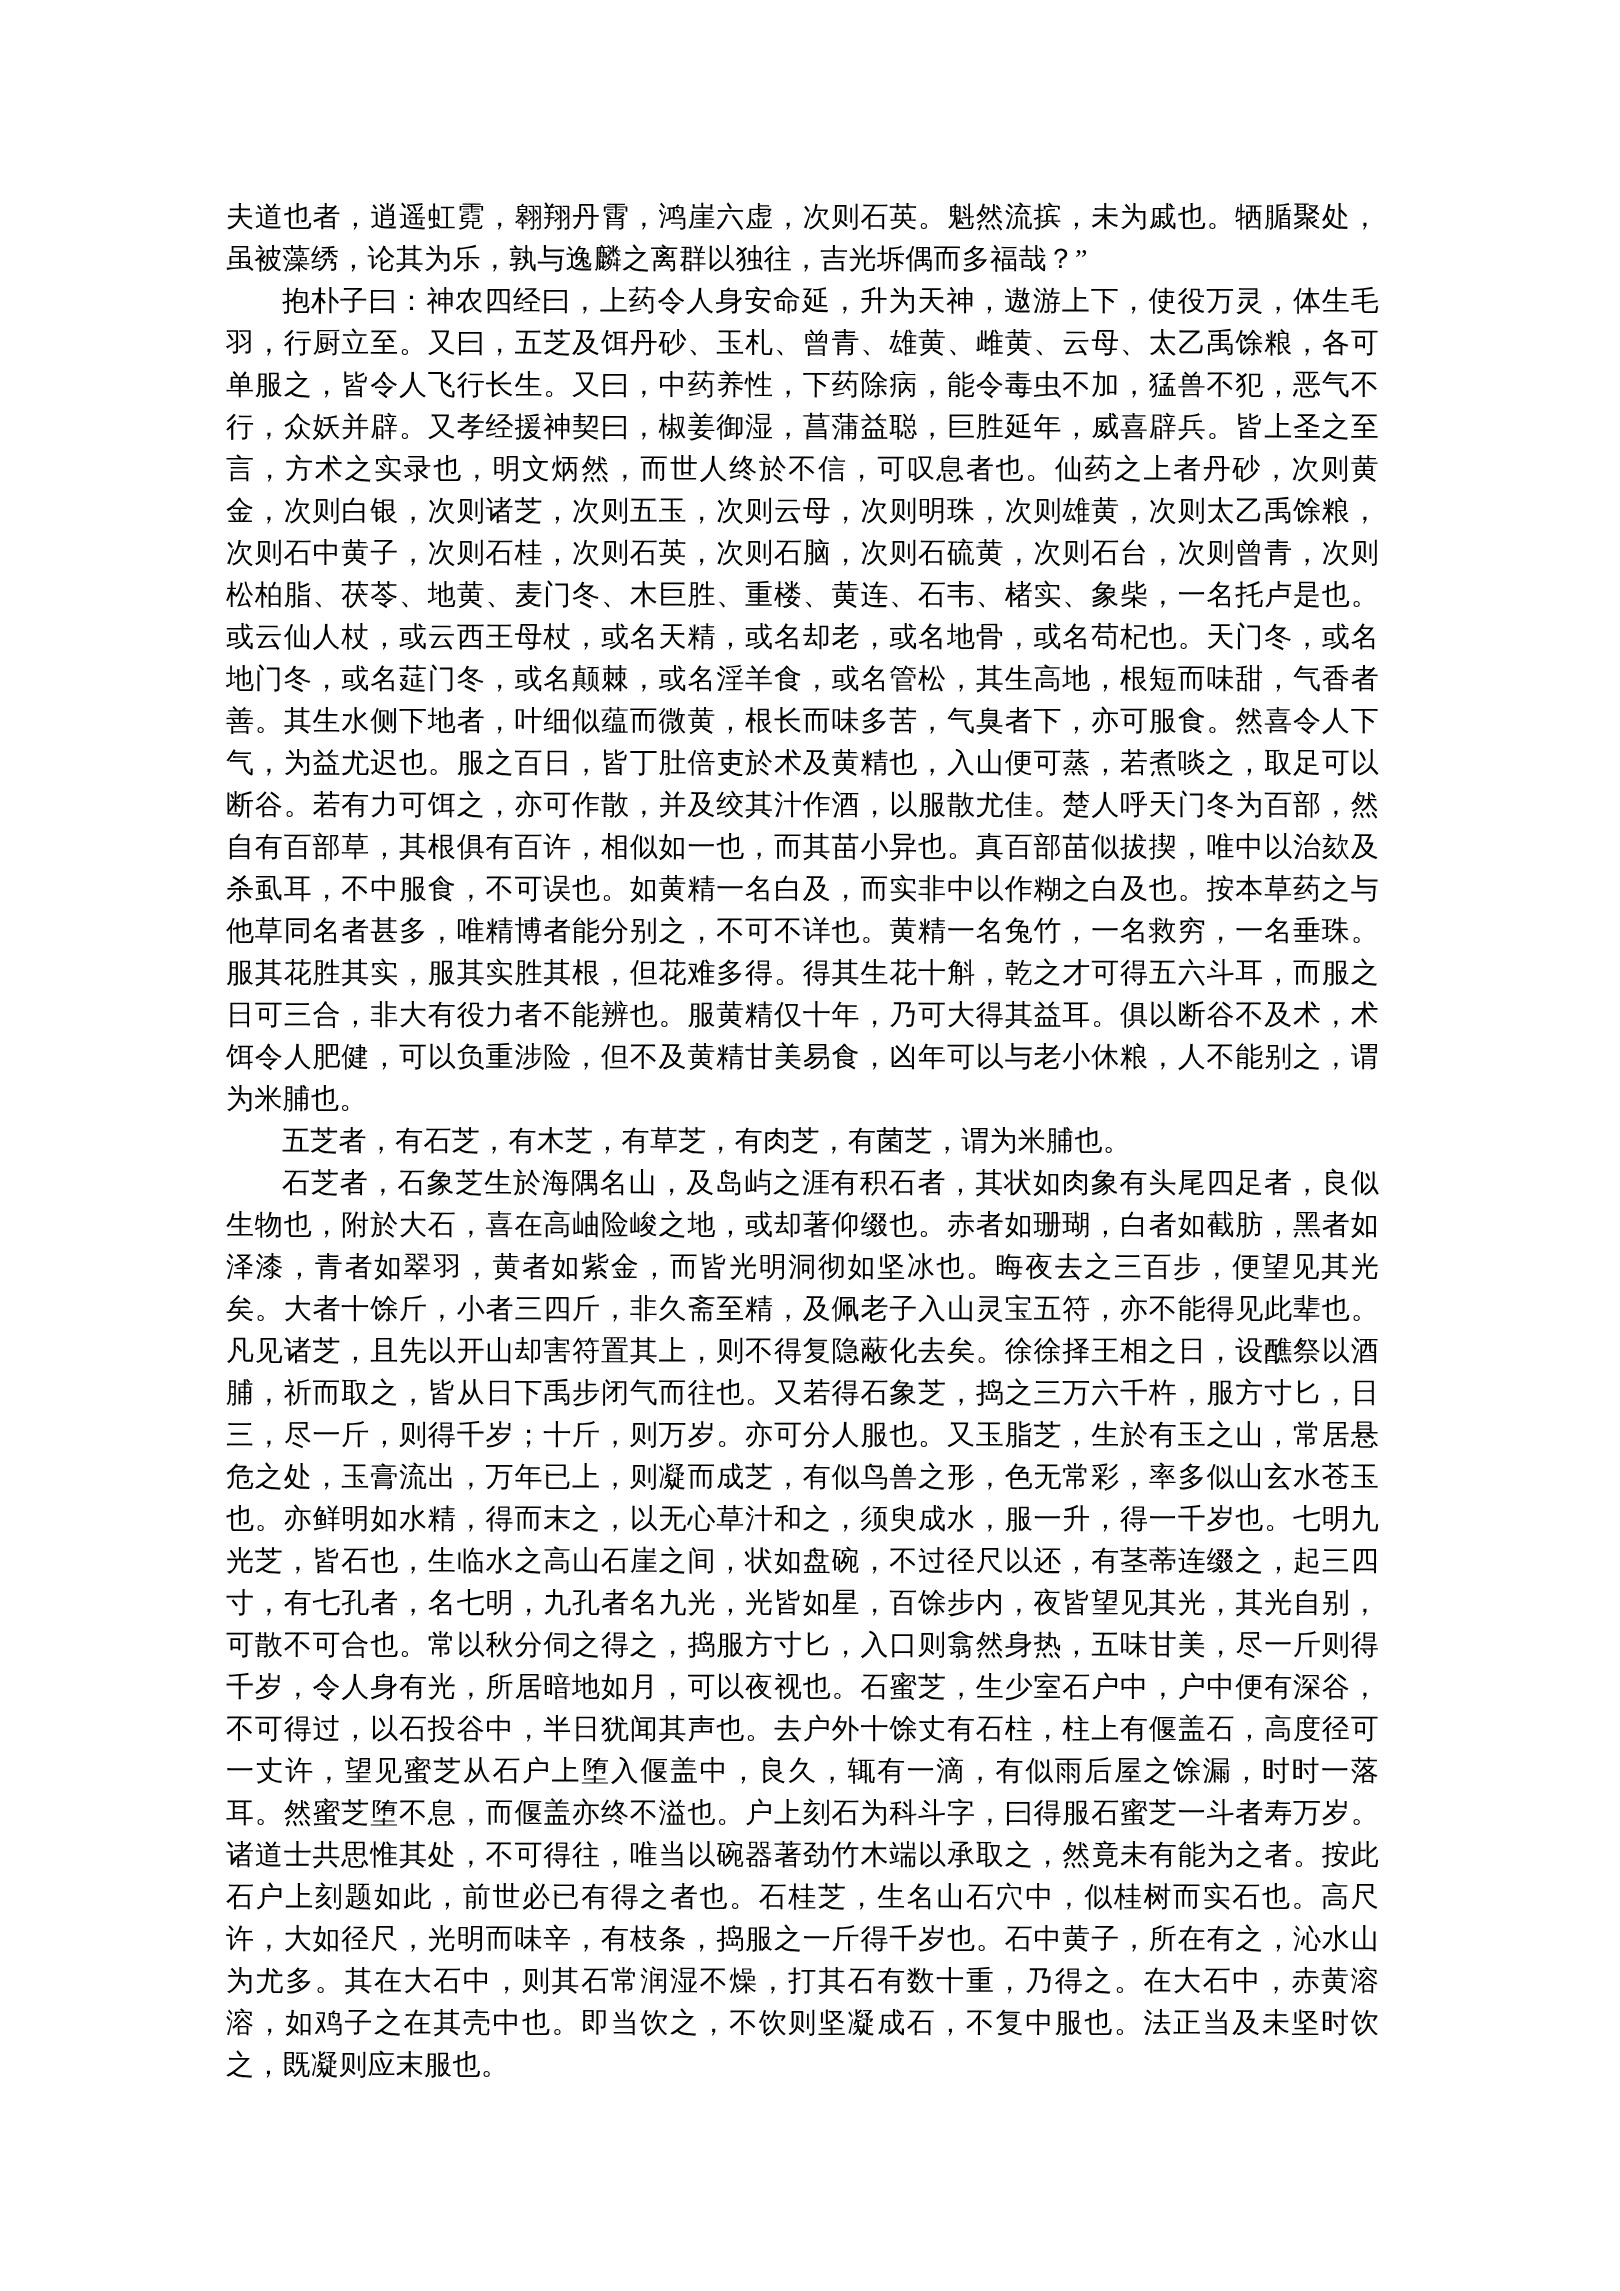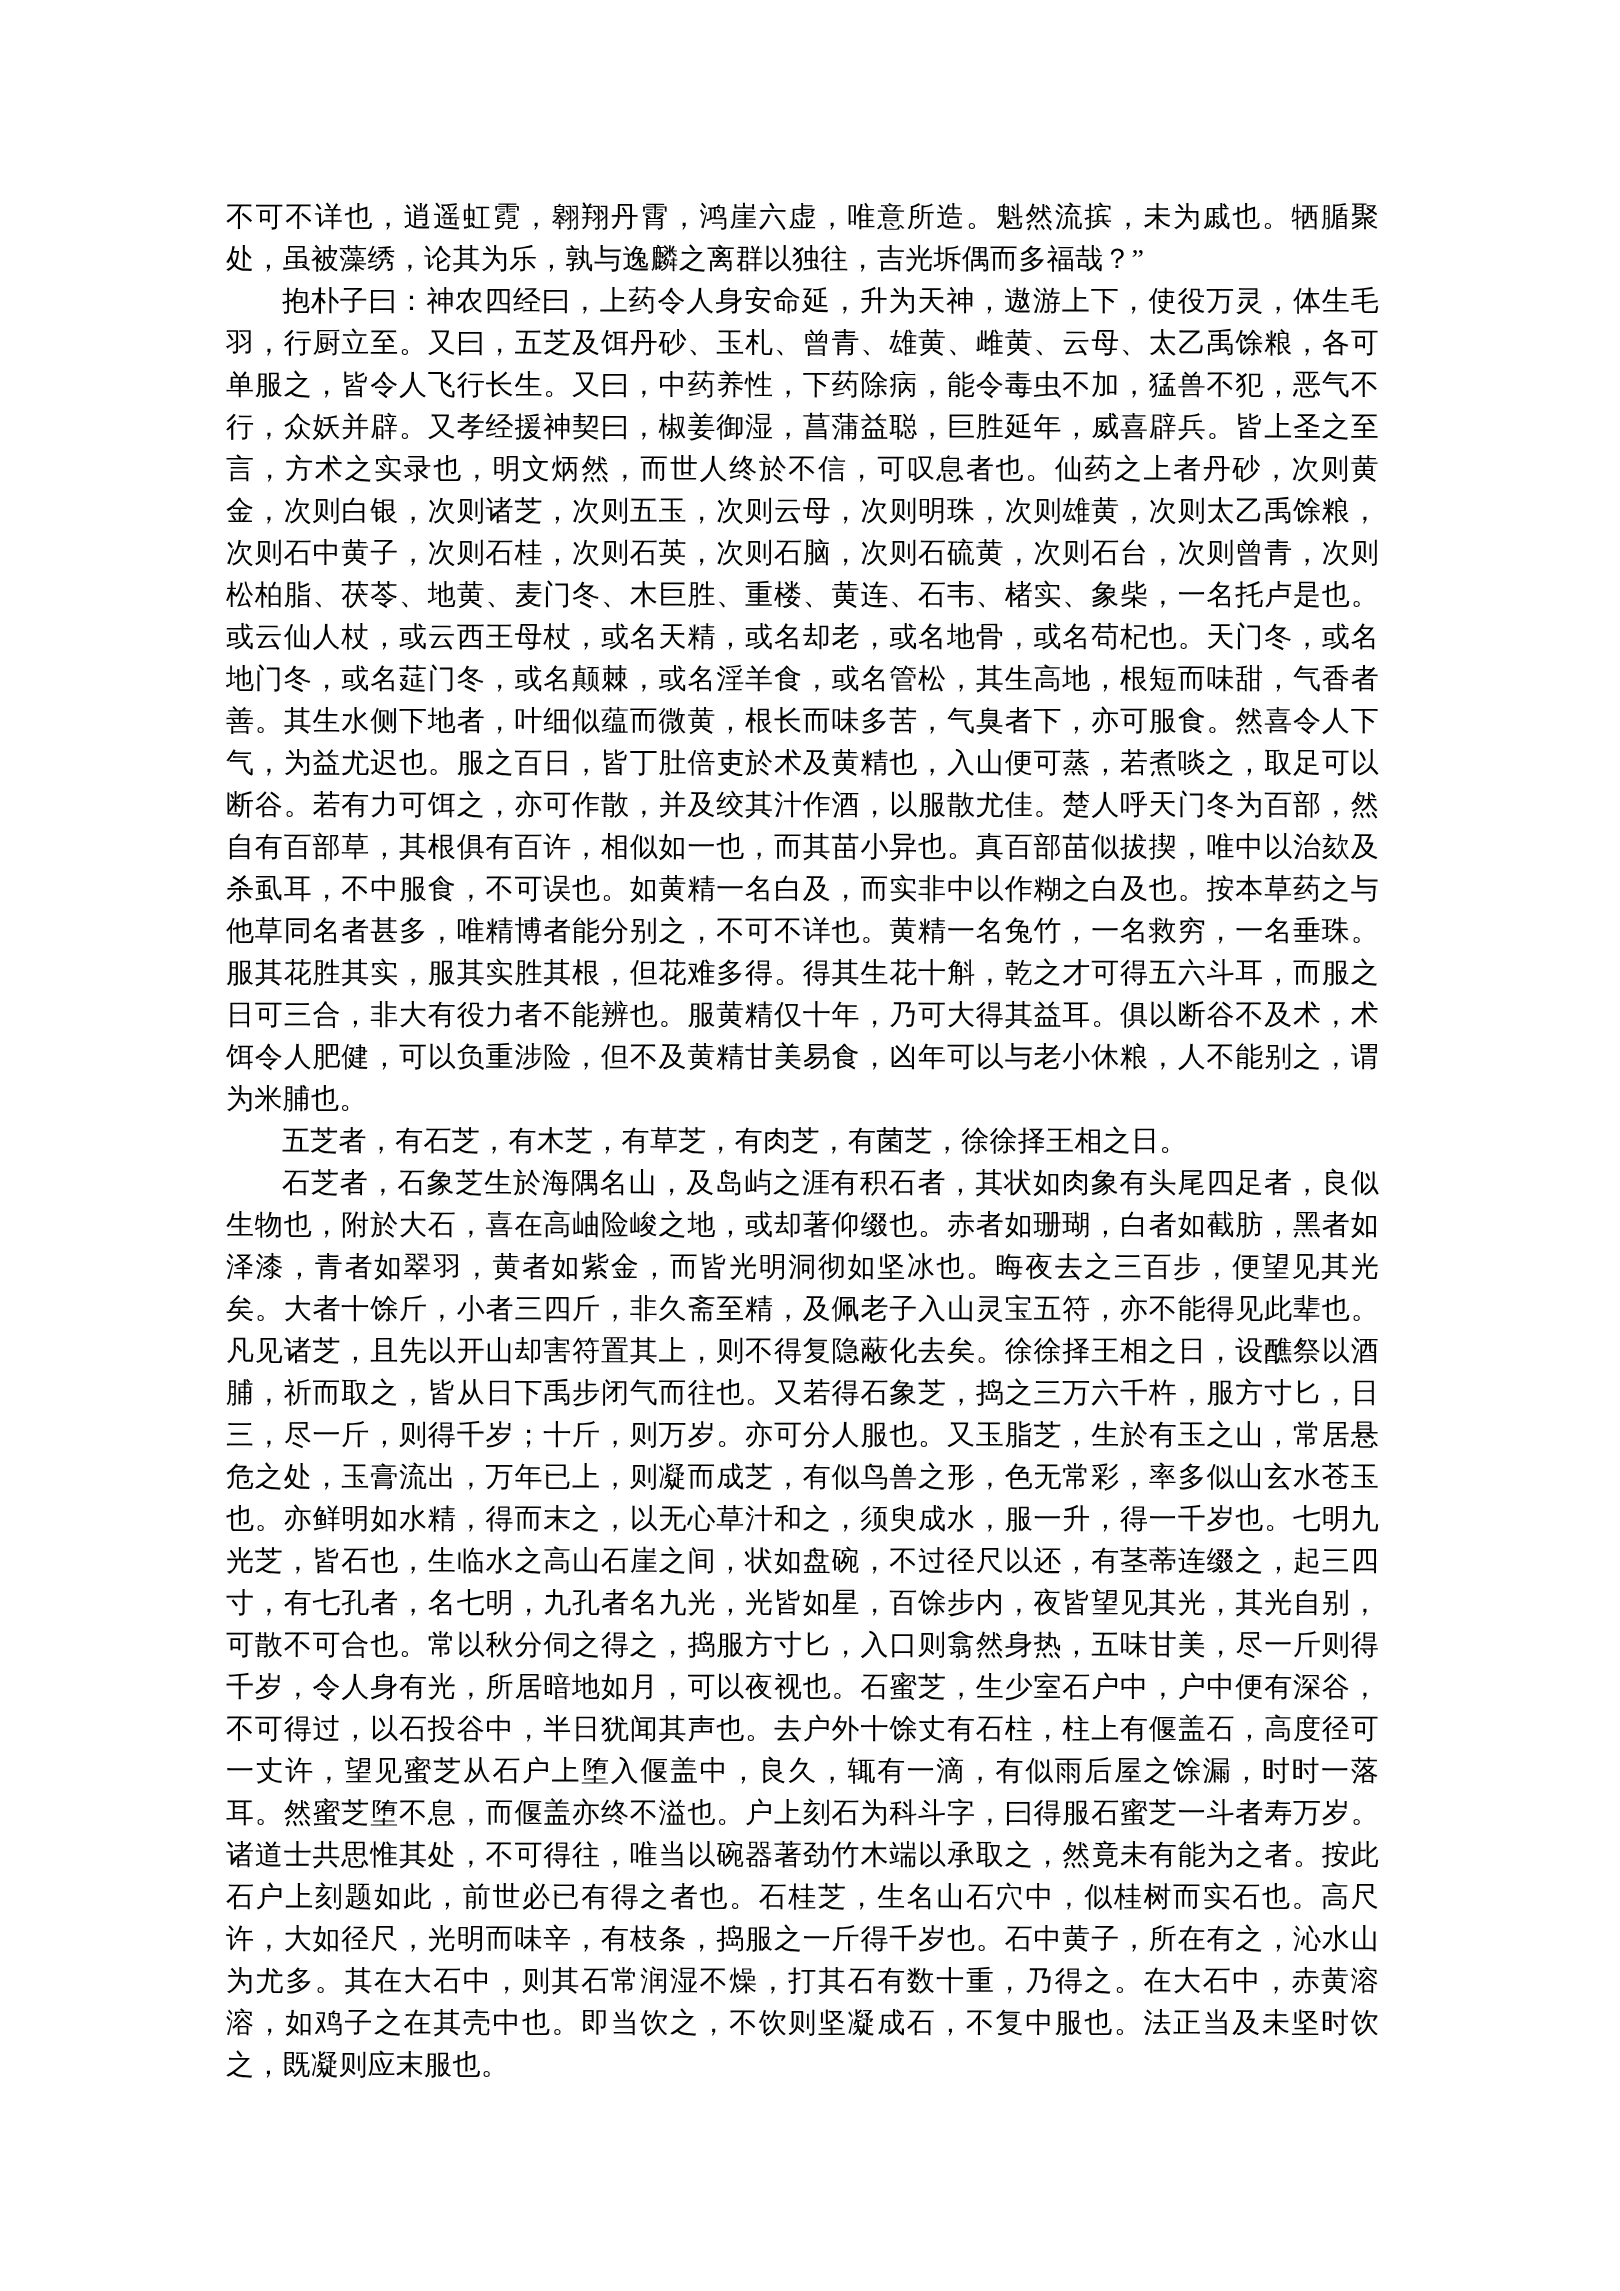--- a/index.html
+++ b/index.html
@@ -33,19 +33,19 @@
   }
   .text-block p.indent {
     text-indent: 2em;
   }
 </style>
 </head>
 <body>
 
 <div class="page">
   <div class="text-block" id="text-block">
-      <p class="">不可不详也，逍遥虹霓，翱翔丹霄，鸿崖六虚，唯意所造。魁然流摈，未为戚也。牺腯聚处，虽被藻绣，论其为乐，孰与逸麟之离群以独往，吉光坼偶而多福哉？”</p>
+      <p class="">夫道也者，逍遥虹霓，翱翔丹霄，鸿崖六虚，次则石英。魁然流摈，未为戚也。牺腯聚处，虽被藻绣，论其为乐，孰与逸麟之离群以独往，吉光坼偶而多福哉？”</p>
       <p class="indent">抱朴子曰：神农四经曰，上药令人身安命延，升为天神，遨游上下，使役万灵，体生毛羽，行厨立至。又曰，五芝及饵丹砂、玉札、曾青、雄黄、雌黄、云母、太乙禹馀粮，各可单服之，皆令人飞行长生。又曰，中药养性，下药除病，能令毒虫不加，猛兽不犯，恶气不行，众妖并辟。又孝经援神契曰，椒姜御湿，菖蒲益聪，巨胜延年，威喜辟兵。皆上圣之至言，方术之实录也，明文炳然，而世人终於不信，可叹息者也。仙药之上者丹砂，次则黄金，次则白银，次则诸芝，次则五玉，次则云母，次则明珠，次则雄黄，次则太乙禹馀粮，次则石中黄子，次则石桂，次则石英，次则石脑，次则石硫黄，次则石台，次则曾青，次则松柏脂、茯苓、地黄、麦门冬、木巨胜、重楼、黄连、石韦、楮实、象柴，一名托卢是也。或云仙人杖，或云西王母杖，或名天精，或名却老，或名地骨，或名苟杞也。天门冬，或名地门冬，或名莚门冬，或名颠棘，或名淫羊食，或名管松，其生高地，根短而味甜，气香者善。其生水侧下地者，叶细似蕴而微黄，根长而味多苦，气臭者下，亦可服食。然喜令人下气，为益尤迟也。服之百日，皆丁肚倍吏於术及黄精也，入山便可蒸，若煮啖之，取足可以断谷。若有力可饵之，亦可作散，并及绞其汁作酒，以服散尤佳。楚人呼天门冬为百部，然自有百部草，其根俱有百许，相似如一也，而其苗小异也。真百部苗似拔揳，唯中以治欬及杀虱耳，不中服食，不可误也。如黄精一名白及，而实非中以作糊之白及也。按本草药之与他草同名者甚多，唯精博者能分别之，不可不详也。黄精一名兔竹，一名救穷，一名垂珠。服其花胜其实，服其实胜其根，但花难多得。得其生花十斛，乾之才可得五六斗耳，而服之日可三合，非大有役力者不能辨也。服黄精仅十年，乃可大得其益耳。俱以断谷不及术，术饵令人肥健，可以负重涉险，但不及黄精甘美易食，凶年可以与老小休粮，人不能别之，谓为米脯也。</p>
-      <p class="indent">五芝者，有石芝，有木芝，有草芝，有肉芝，有菌芝，徐徐择王相之日。</p>
+      <p class="indent">五芝者，有石芝，有木芝，有草芝，有肉芝，有菌芝，谓为米脯也。</p>
       <p class="indent">石芝者，石象芝生於海隅名山，及岛屿之涯有积石者，其状如肉象有头尾四足者，良似生物也，附於大石，喜在高岫险峻之地，或却著仰缀也。赤者如珊瑚，白者如截肪，黑者如泽漆，青者如翠羽，黄者如紫金，而皆光明洞彻如坚冰也。晦夜去之三百步，便望见其光矣。大者十馀斤，小者三四斤，非久斋至精，及佩老子入山灵宝五符，亦不能得见此辈也。凡见诸芝，且先以开山却害符置其上，则不得复隐蔽化去矣。徐徐择王相之日，设醮祭以酒脯，祈而取之，皆从日下禹步闭气而往也。又若得石象芝，捣之三万六千杵，服方寸匕，日三，尽一斤，则得千岁；十斤，则万岁。亦可分人服也。又玉脂芝，生於有玉之山，常居悬危之处，玉膏流出，万年已上，则凝而成芝，有似鸟兽之形，色无常彩，率多似山玄水苍玉也。亦鲜明如水精，得而末之，以无心草汁和之，须臾成水，服一升，得一千岁也。七明九光芝，皆石也，生临水之高山石崖之间，状如盘碗，不过径尺以还，有茎蒂连缀之，起三四寸，有七孔者，名七明，九孔者名九光，光皆如星，百馀步内，夜皆望见其光，其光自别，可散不可合也。常以秋分伺之得之，捣服方寸匕，入口则翕然身热，五味甘美，尽一斤则得千岁，令人身有光，所居暗地如月，可以夜视也。石蜜芝，生少室石户中，户中便有深谷，不可得过，以石投谷中，半日犹闻其声也。去户外十馀丈有石柱，柱上有偃盖石，高度径可一丈许，望见蜜芝从石户上堕入偃盖中，良久，辄有一滴，有似雨后屋之馀漏，时时一落耳。然蜜芝堕不息，而偃盖亦终不溢也。户上刻石为科斗字，曰得服石蜜芝一斗者寿万岁。诸道士共思惟其处，不可得往，唯当以碗器著劲竹木端以承取之，然竟未有能为之者。按此石户上刻题如此，前世必已有得之者也。石桂芝，生名山石穴中，似桂树而实石也。高尺许，大如径尺，光明而味辛，有枝条，捣服之一斤得千岁也。石中黄子，所在有之，沁水山为尤多。其在大石中，则其石常润湿不燥，打其石有数十重，乃得之。在大石中，赤黄溶溶，如鸡子之在其壳中也。即当饮之，不饮则坚凝成石，不复中服也。法正当及未坚时饮之，既凝则应末服也。</p>
     </div>
 </div>
 
 
 </body></html>

